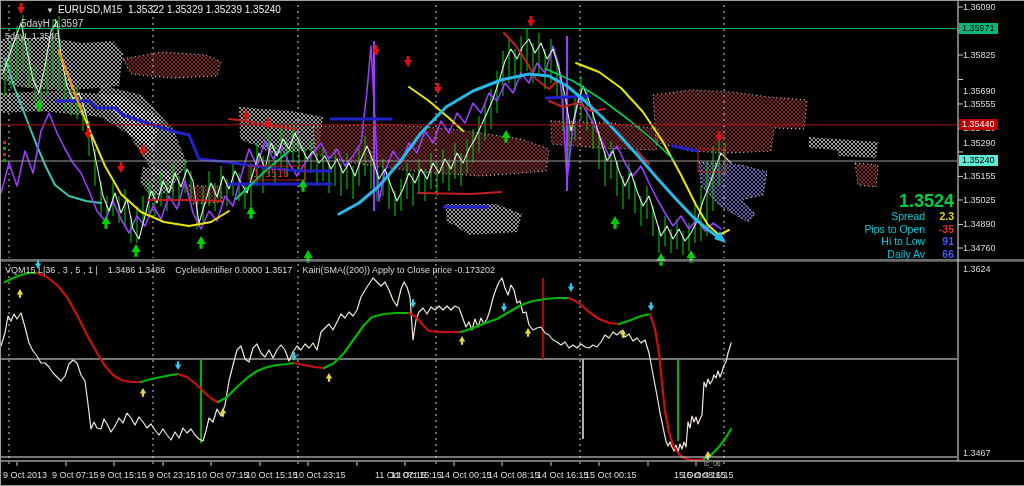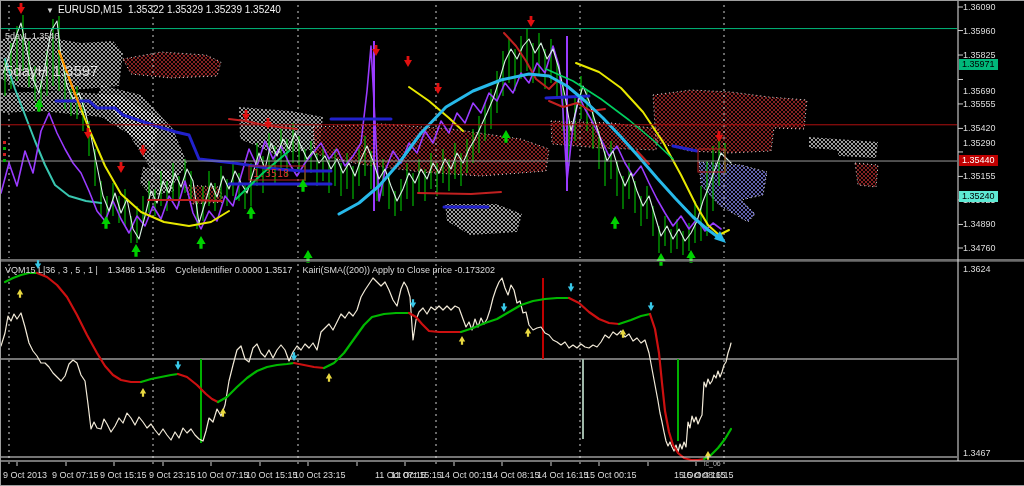--- a/index.html
+++ b/index.html
@@ -2,32 +2,32 @@
 <html><head>
 <meta charset="utf-8">
 <style>
   html,body{margin:0;padding:0;background:#222;}
   #screen{position:relative;width:1024px;height:486px;background:#000;overflow:hidden;
     font-family:"Liberation Sans",sans-serif;border-top:1px solid #9e9e9e;border-left:1px solid #9e9e9e;border-bottom:1px solid #9e9e9e;box-sizing:border-box;}
   #chart-svg{position:absolute;left:0;top:0;}
   .ovl{position:absolute;color:#e8e8e8;font-size:10px;white-space:nowrap;z-index:5;}
   #title-bar{left:5px;top:3px;color:#f0f0f0;margin-left:40px;}
   #title-bar .tri{display:inline-block;font-size:8px;margin-right:4px;color:#d0d0d0;}
-  #fivedayh{left:4px;top:17px;font-size:15px;color:#d9d9d9;margin-top:44px;}
+  #fivedayh{left:20px;top:17px;font-size:10px;color:#d9d9d9;}
   #fivedayl{left:4px;top:30px;font-size:9px;color:#d9d9d9;}
   #info-panel{right:70px;top:191px;text-align:right;z-index:5;}
   #info-price{font-size:18px;font-weight:bold;color:#00cc44;line-height:18px;}
   .info-row{font-size:10.5px;line-height:12.5px;}
   .info-row .lbl{color:#00c8d4;}
   .info-row .val{display:inline-block;min-width:26px;text-align:right;font-weight:bold;}
   #lower-header{left:4px;top:264px;font-size:9px;color:#d8d8d8;}
   #lower-header span{margin-right:10px;}
   #object-tag{left:703px;top:459px;font-size:7px;color:#b0b0b0;}
   .ytick{position:absolute;left:962px;font-size:9px;color:#dcdcdc;z-index:4;}
-  .ybadge{position:absolute;left:958px;font-size:9px;padding:0 3px;line-height:11px;z-index:6;margin-top:36px;}
+  .ybadge{position:absolute;left:958px;font-size:9px;padding:0 3px;line-height:11px;z-index:6;}
   .tlab{position:absolute;top:469px;font-size:9px;color:#dcdcdc;z-index:4;}
 </style>
 </head>
 <body>
 
 <div id="screen">
   <svg id="chart-svg" width="1024" height="486">
       <defs>
         <pattern id="dW" width="4" height="4" patternUnits="userSpaceOnUse">
           <circle cx="1" cy="1" r="0.9" fill="#e6e6e6"></circle>
@@ -313,20 +313,28 @@
       <line x1="695" y1="461" x2="695" y2="465" stroke="#cfcfcf" stroke-width="1"></line>
     </svg>
 
   <div class="ovl" id="title-bar">
     <span class="tri">▼</span><span>EURUSD,M15</span>&nbsp;&nbsp;<span>1.35322 1.35329 1.35239 1.35240</span>
   </div>
 
   <div class="ovl" id="fivedayh">5dayH 1.3597</div>
   <div class="ovl" id="fivedayl">5dayL 1.3546</div>
 
+  <div class="ovl" id="info-panel">
+    <div id="info-price" style="color: rgb(0, 204, 68);">1.3524</div>
+
+  <div class="info-row"><span class="lbl" style="color: rgb(0, 200, 212);">Spread </span><span class="val" style="color: rgb(232, 212, 0);">2.3</span></div>
+      <div class="info-row"><span class="lbl" style="color: rgb(0, 200, 212);">Pips to Open </span><span class="val" style="color: rgb(224, 48, 48);">-35</span></div>
+      <div class="info-row"><span class="lbl" style="color: rgb(0, 200, 212);">Hi to Low </span><span class="val" style="color: rgb(68, 85, 255);">91</span></div>
+      <div class="info-row"><span class="lbl" style="color: rgb(0, 200, 212);">Daily Av </span><span class="val" style="color: rgb(68, 85, 255);">66</span></div>
+    </div>
 
   <div class="ovl" id="lower-header">
     <span>VQM15 L|36 , 3 , 5 , 1 |</span><span>1.3486 1.3486</span><span>CycleIdentifier 0.0000 1.3517</span><span>Kairi(SMA((200)) Apply to Close price -0.173202</span>
   </div>
 
   <div class="ovl" id="object-tag">ic_06</div>
 
   <div id="axis-overlays"></div>
   <div id="time-overlays"></div>
 <div class="ytick" style="top: 1px;">1.36090</div>

